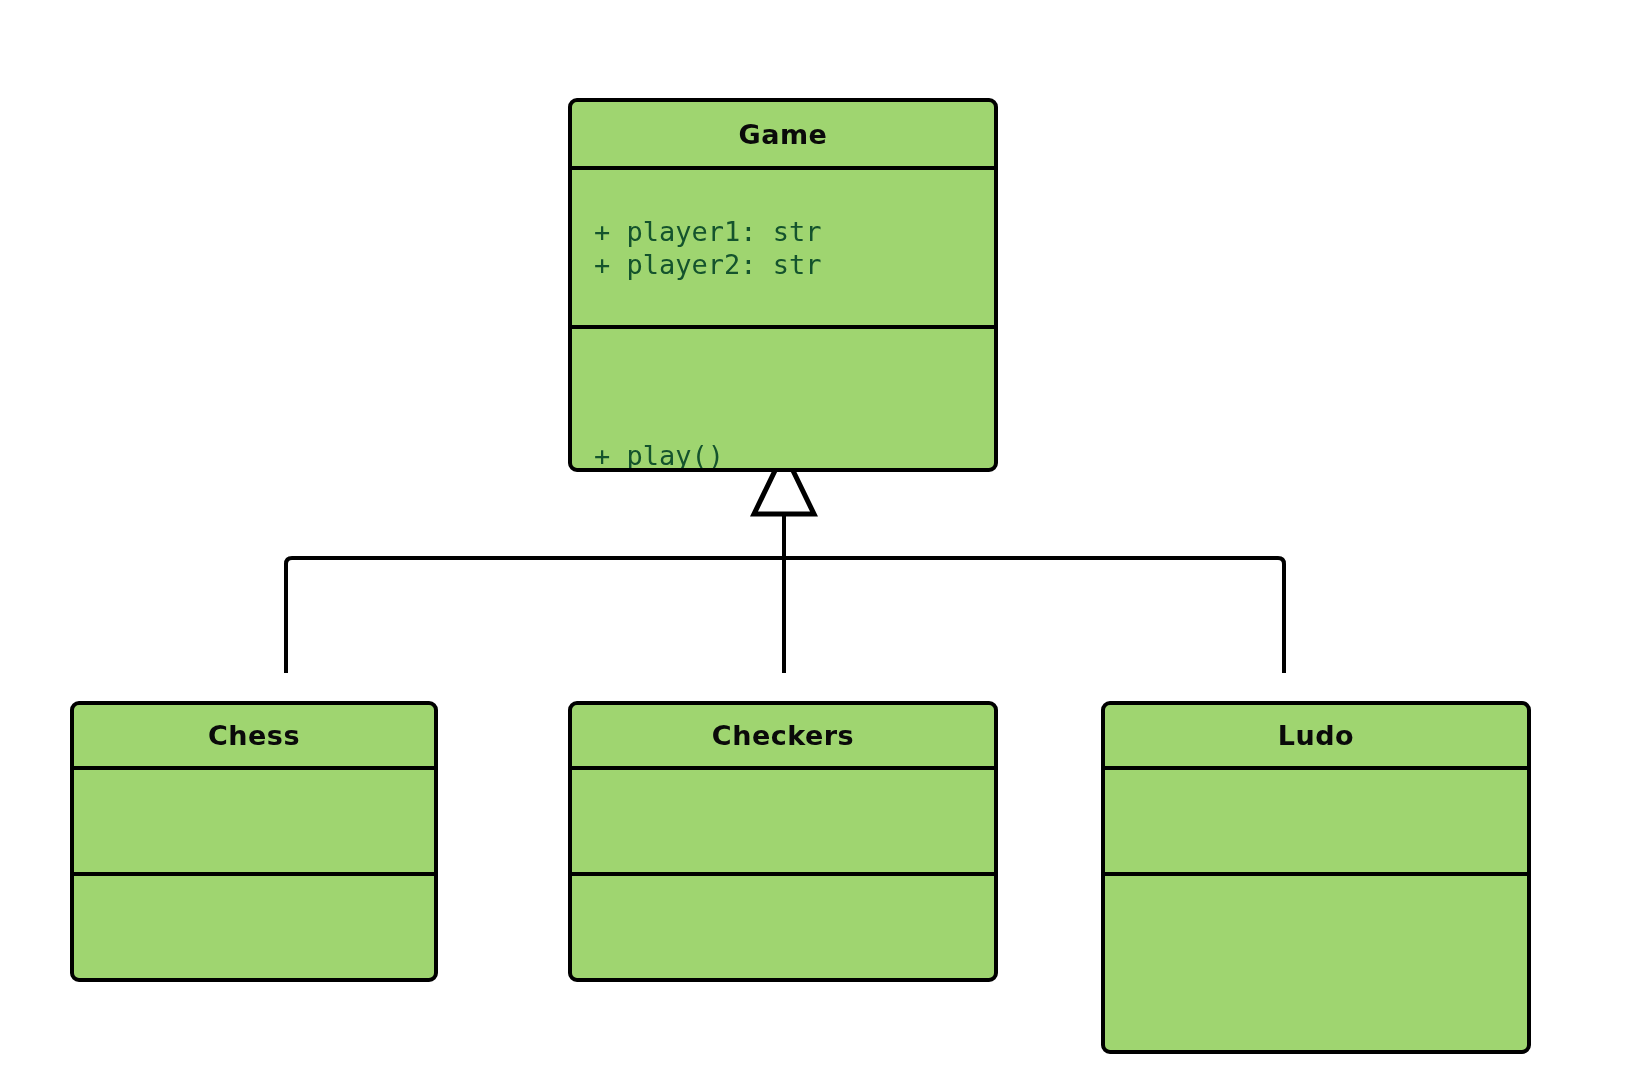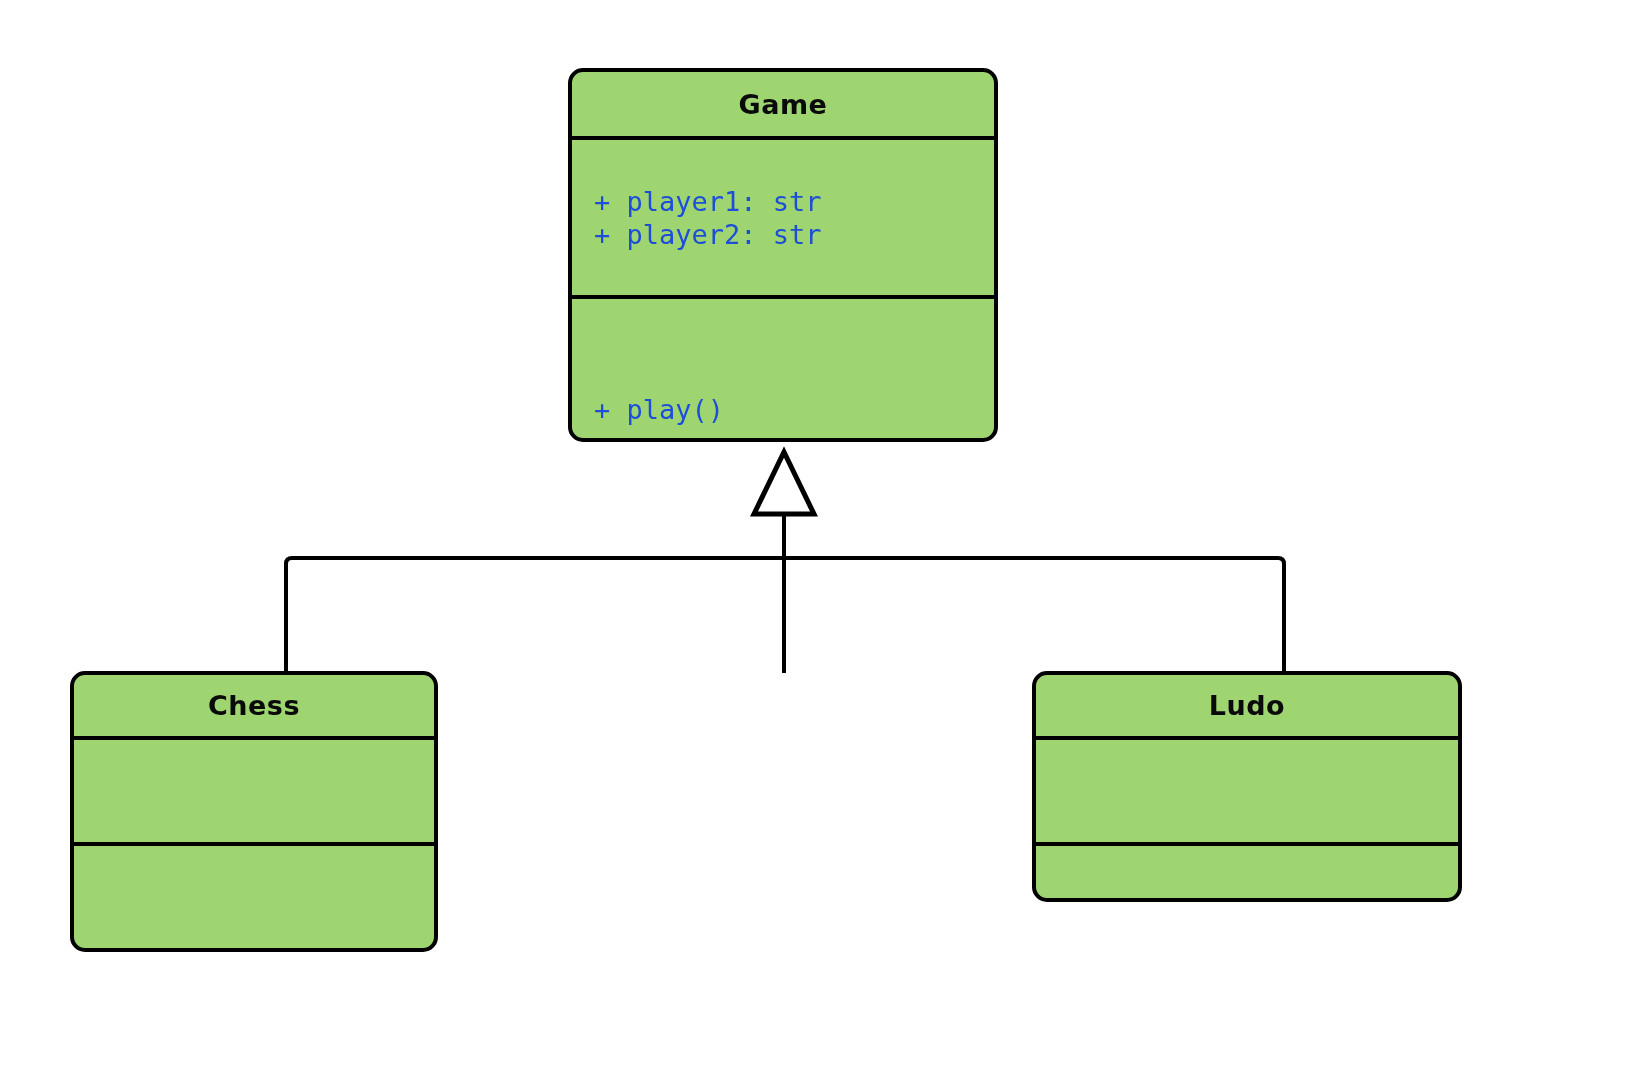--- a/index.html
+++ b/index.html
@@ -28,46 +28,47 @@
     height: 1074px;
     z-index: 1;
   }
 
   
   .uml-class {
     position: absolute;
     box-sizing: border-box;
     background: #9fd570;
     border: 4px solid #000000;
-    border-radius: 15px;
+    border-radius: 9px;
     z-index: 2;
     display: flex;
     flex-direction: column;
     overflow: hidden;
+    margin-top: 30px;
   }
   .uml-title {
     box-sizing: border-box;
     display: flex;
     align-items: center;
     justify-content: center;
     font-family: "DejaVu Sans", "Liberation Sans", sans-serif;
     font-weight: bold;
     font-size: 27px;
     color: #0a0a0a;
     letter-spacing: 0.5px;
     border-bottom: 4px solid #000000;
     flex: none;
   }
   .uml-compartment {
     box-sizing: border-box;
     font-family: "DejaVu Sans Mono", "Liberation Mono", monospace;
     font-size: 27px;
     line-height: 33px;
-    color: #1d4ed8;
-    padding: 16px 22px;
+    color: #14532d;
+    padding: 0 22px;
     display: flex;
     flex-direction: column;
     justify-content: center;
     flex: none;
     white-space: pre;
   }
   .uml-attrs {
     border-bottom: 4px solid #000000;
   }
   .member {
@@ -91,24 +92,24 @@
     width: 368px;
     height: 281px;
   }
   #class-checkers {
     left: 568px;
     top: 671px;
     width: 430px;
     height: 281px;
   }
   #class-ludo {
-    left: 1032px;
+    left: 1101px;
     top: 671px;
     width: 430px;
-    height: 231px;
+    height: 353px;
   }
   .child-class .uml-title   { height: 65px; }
   .child-class .uml-attrs   { height: 106px; }
   .child-class .uml-methods { height: 102px; }
 </style>
 </head>
 <body>
 
 <div id="canvas">
 
@@ -135,20 +136,25 @@
       <span class="member">+ play()</span>
     </div>
   </div>
 
   <div id="class-chess" class="uml-class child-class">
     <div class="uml-title">Chess</div>
     <div class="uml-compartment uml-attrs"></div>
     <div class="uml-compartment uml-methods"></div>
   </div>
 
+  <div id="class-checkers" class="uml-class child-class">
+    <div class="uml-title">Checkers</div>
+    <div class="uml-compartment uml-attrs"></div>
+    <div class="uml-compartment uml-methods"></div>
+  </div>
 
   <div id="class-ludo" class="uml-class child-class">
     <div class="uml-title">Ludo</div>
     <div class="uml-compartment uml-attrs"></div>
     <div class="uml-compartment uml-methods"></div>
   </div>
 
 </div>
 
 </body></html>

